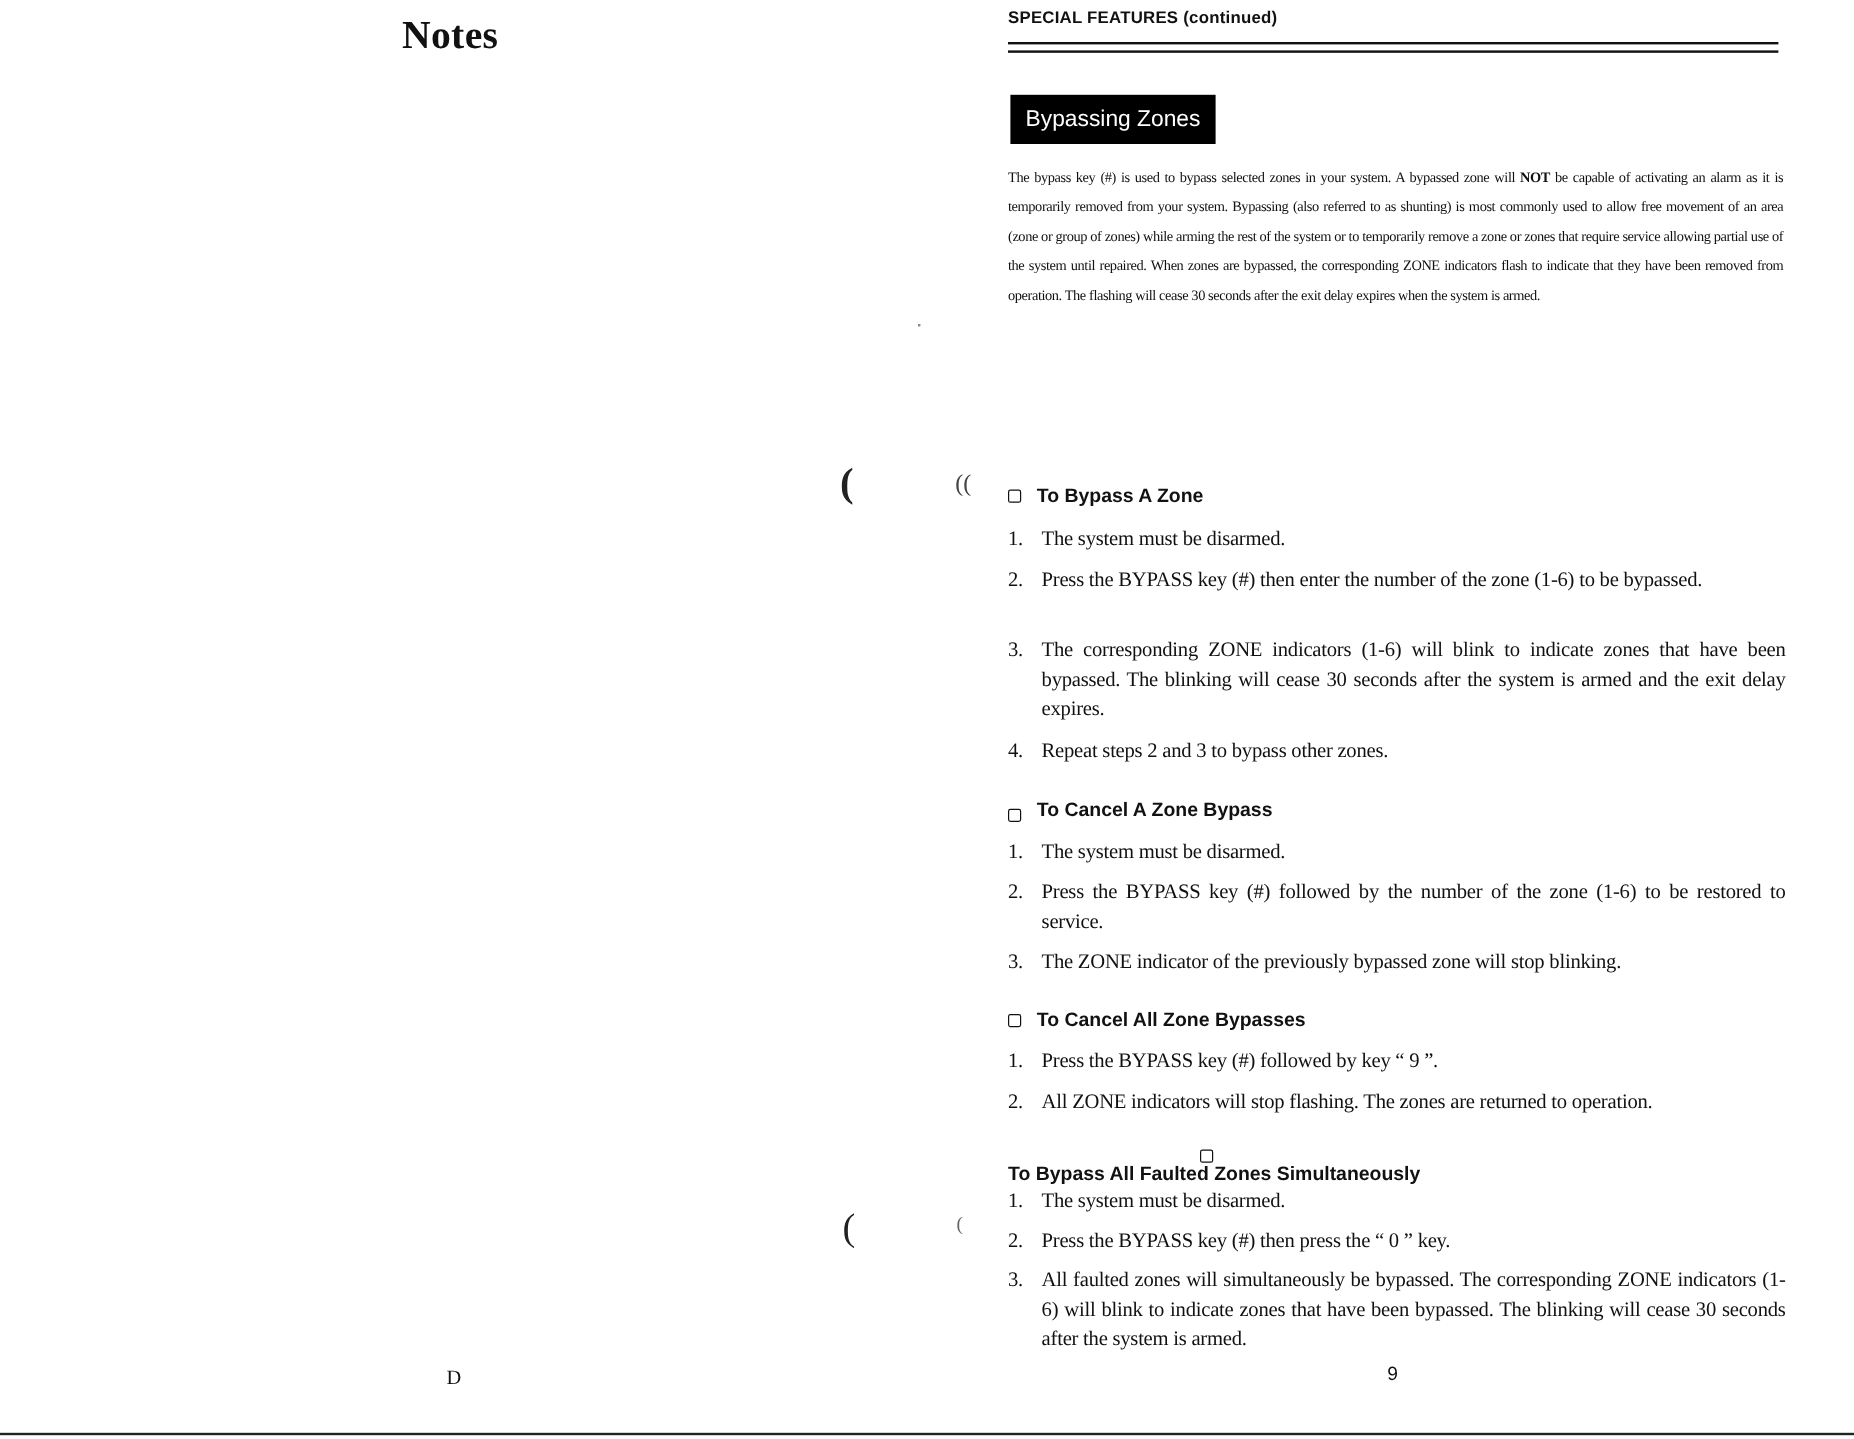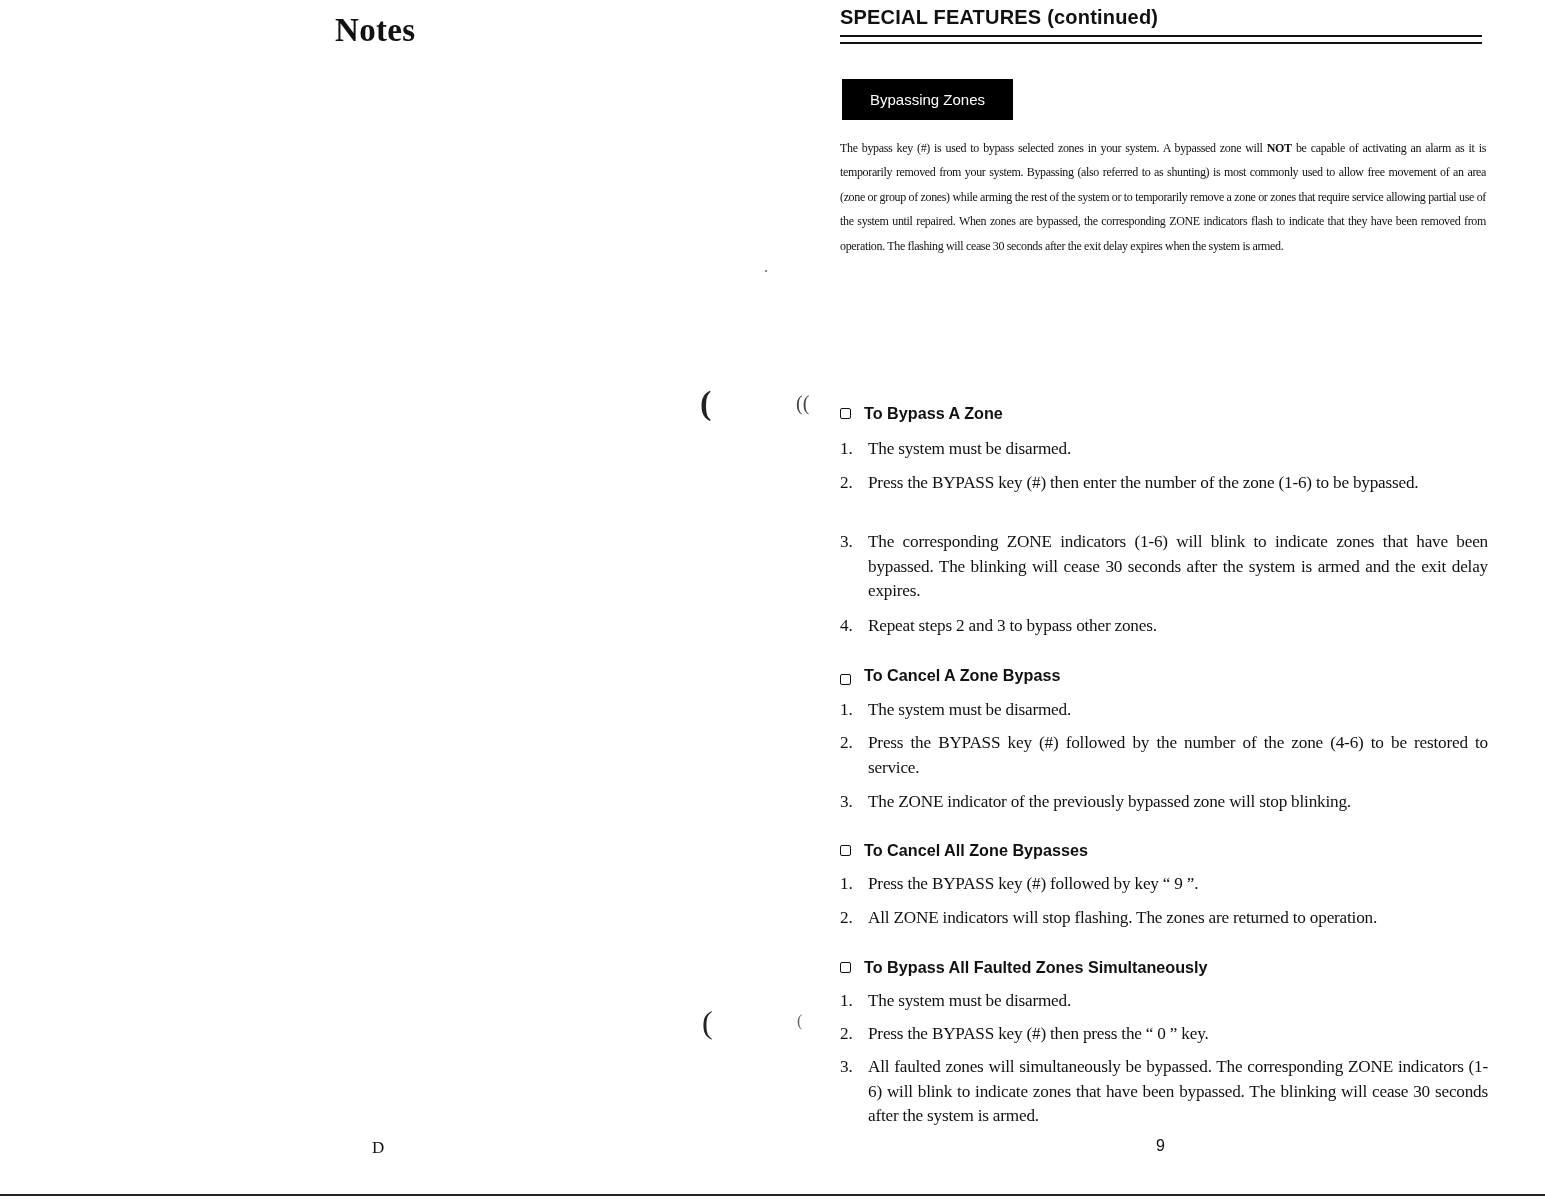--- a/index.html
+++ b/index.html
@@ -8,24 +8,24 @@
   .notes-title { position:absolute; left:335px; top:12px; font-family:"Liberation Serif", serif; font-weight:bold; font-size:33px; letter-spacing:0.3px; }
   .left-footer { position:absolute; left:372px; top:1138px; font-family:"Liberation Serif", serif; font-size:17px; }
   .scan-mark { position:absolute; font-family:"Liberation Serif", serif; color:#222; }
   .m1 { left:700px; top:384px; font-size:34px; font-weight:bold; }
   .m2 { left:796px; top:392px; font-size:20px; color:#444; }
   .m3 { left:702px; top:1004px; font-size:32px; }
   .m4 { left:797px; top:1012px; font-size:16px; color:#666; }
   .dot1 { position:absolute; left:765px; top:270px; width:2px; height:2px; background:#888; }
 
   .right-page { position:absolute; left:840px; top:0; width:650px; height:1194px; }
-  .section-header { position:absolute; left:0; top:6px; font-family:"Liberation Sans", sans-serif; font-weight:bold; font-size:20px; letter-spacing:0.2px; }
+  .section-header { position:absolute; left:0; top:6px; font-family:"Liberation Sans", sans-serif; font-weight:bold; font-size:14px; letter-spacing:0.2px; }
   .rule1 { position:absolute; left:0; top:35px; width:642px; height:2px; background:#111; }
   .rule2 { position:absolute; left:0; top:42px; width:642px; height:2px; background:#111; }
-  .tag { position:absolute; left:2px; top:79px; width:171px; height:41px; background:#000; color:#fff; font-family:"Liberation Sans", sans-serif; font-size:15px; display:flex; align-items:center; justify-content:center;text-align:center; }
+  .tag { position:absolute; left:2px; top:79px; width:171px; height:41px; background:#000; color:#fff; font-family:"Liberation Sans", sans-serif; font-size:19px; display:flex; align-items:center; justify-content:center;text-align:center; }
   .intro { position:absolute; left:0; top:136px; width:646px; font-size:12px; line-height:24.4px; text-align:justify; letter-spacing:-0.35px; }
   .intro b { font-weight:bold; }
   .note-box { position:absolute; left:0; top:341px; width:646px; height:43px;
     background-color:#fafafa;
     background-image: radial-gradient(#bdbdbd 0.6px, transparent 0.8px);
     background-size:3px 3px; }
   .note-text { position:absolute; left:0; right:0; top:12px; text-align:center; font-family:"Liberation Sans", sans-serif; font-weight:bold; font-size:16.5px; }
 
   .sub { position:absolute; left:0; font-family:"Liberation Sans", sans-serif; font-weight:bold; font-size:16.2px; display:flex; align-items:center; }
   .box-icon { display:inline-block; width:9px; height:9px; border:1.6px solid #111; border-radius:2px; margin-right:13px; box-sizing:content-box; }
@@ -86,41 +86,41 @@
   <div class="sub" style="top:666px;align-items:flex-end;">
     <span class="box-icon"></span>
     <span>To Cancel A Zone Bypass</span>
   </div>
   <div class="step" style="top:698px;">
     <span class="num">1.</span>
     <span class="txt">The system must be disarmed.</span>
   </div>
   <div class="step" style="top:731px;">
     <span class="num">2.</span>
-    <span class="txt">Press the BYPASS key (#) followed by the number of the zone (4-6) to be restored to service.</span>
+    <span class="txt">Press the BYPASS key (#) followed by the number of the zone (1-6) to be restored to service.</span>
   </div>
   <div class="step" style="top:790px;">
     <span class="num">3.</span>
     <span class="txt">The ZONE indicator of the previously bypassed zone will stop blinking.</span>
   </div>
 
   <div class="sub" style="top:841px;">
     <span class="box-icon"></span>
     <span>To Cancel All Zone Bypasses</span>
   </div>
   <div class="step" style="top:872px;">
     <span class="num">1.</span>
     <span class="txt">Press the BYPASS key (#) followed by key “ 9 ”.</span>
   </div>
   <div class="step" style="top:906px;">
     <span class="num">2.</span>
     <span class="txt">All ZONE indicators will stop flashing.  The zones are returned to operation.</span>
   </div>
 
-  <div class="sub" style="top:958px;">
+  <div class="sub" style="top:958px;flex-direction:column;">
     <span class="box-icon"></span>
     <span>To Bypass All Faulted Zones Simultaneously</span>
   </div>
   <div class="step" style="top:989px;">
     <span class="num">1.</span>
     <span class="txt">The system must be disarmed.</span>
   </div>
   <div class="step" style="top:1022px;">
     <span class="num">2.</span>
     <span class="txt">Press the BYPASS key (#) then press the “ 0 ” key.</span>

